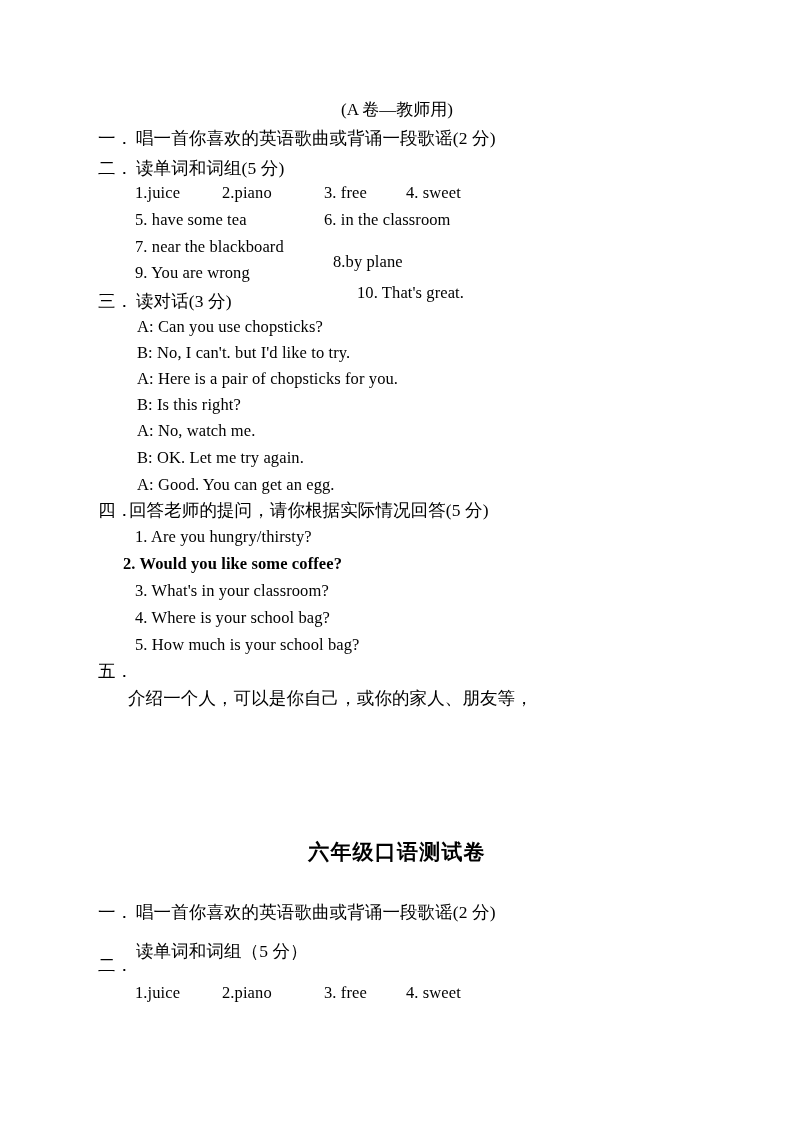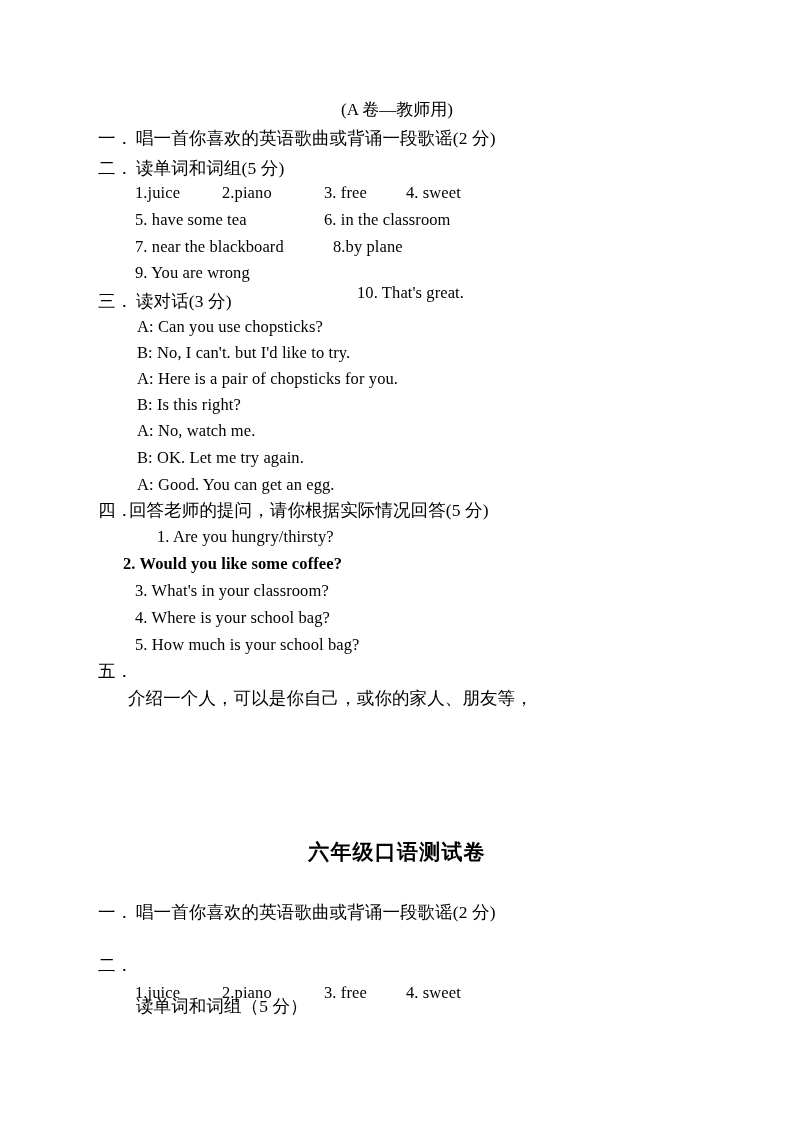--- a/index.html
+++ b/index.html
@@ -88,55 +88,55 @@
 
   <div class="line item" style="left:135px; top:185px;">1.juice</div>
   <div class="line item" style="left:222px; top:185px;">2.piano</div>
   <div class="line item" style="left:324px; top:185px;">3. free</div>
   <div class="line item" style="left:406px; top:185px;">4. sweet</div>
 
   <div class="line item" style="left:135px; top:212px;">5. have some tea</div>
   <div class="line item" style="left:324px; top:212px;">6. in the classroom</div>
 
   <div class="line item" style="left:135px; top:239px;">7. near the blackboard</div>
-  <div class="line item" style="left:333px; top:239px;">8.by plane</div>
+  <div class="line item" style="left:333px; top:254px;">8.by plane</div>
 
   <div class="line item" style="left:135px; top:265px;">9. You are wrong</div>
   <div class="line item" style="left:357px; top:265px;margin-top:20px;">10. That's great.</div>
 
   <div class="line section-head cn" style="left:98px; top:293px;">三．</div>
   <div class="line section-head cn" style="left:136px; top:293px;">读对话(3 分)</div>
 
   <div class="line dialog" style="left:137px; top:319px;text-align:right;">A: Can you use chopsticks?</div>
   <div class="line dialog" style="left:137px; top:345px;">B: No, I can't. but I'd like to try.</div>
   <div class="line dialog" style="left:137px; top:371px;">A: Here is a pair of chopsticks for you.</div>
   <div class="line dialog" style="left:137px; top:397px;">B: Is this right?</div>
   <div class="line dialog" style="left:137px; top:423px;">A: No, watch me.</div>
   <div class="line dialog" style="left:137px; top:450px;">B: OK. Let me try again.</div>
   <div class="line dialog" style="left:137px; top:477px;">A: Good. You can get an egg.</div>
 
   <div class="line section-head cn" style="left:98px; top:502px;">四．</div>
   <div class="line section-head cn" style="left:129px; top:502px;text-align:center;">回答老师的提问，请你根据实际情况回答(5 分)</div>
 
-  <div class="line item" style="left:135px; top:529px;margin-left:22px;">1. Are you hungry/thirsty?</div>
+  <div class="line item" style="left:135px; top:529px;">1. Are you hungry/thirsty?</div>
   <div class="line item" style="left:123px; top:556px;font-weight:bold;">2. Would you like some coffee?</div>
   <div class="line item" style="left:135px; top:583px;">3. What's in your classroom?</div>
   <div class="line item" style="left:135px; top:610px;">4. Where is your school bag?</div>
   <div class="line item" style="left:135px; top:637px;">5. How much is your school bag?</div>
 
   <div class="line section-head cn" style="left:98px; top:663px;">五．</div>
   <div class="line section-head cn" style="left:128px; top:690px;">介绍一个人，可以是你自己，或你的家人、朋友等，</div>
 
   <div class="centered doc-title cn" style="top:842px;">六年级口语测试卷</div>
 
 
   <div class="line section-head cn" style="left:98px; top:904px;">一．</div>
   <div class="line section-head cn" style="left:136px; top:904px;">唱一首你喜欢的英语歌曲或背诵一段歌谣(2 分)</div>
 
   <div class="line section-head cn" style="left:98px; top:957px;">二．</div>
-  <div class="line section-head cn" style="left:136px; top:998px;">读单词和词组（5 分）</div>
+  <div class="line section-head cn" style="left:136px; top:943px;">读单词和词组（5 分）</div>
 
   <div class="line item" style="left:135px; top:985px;">1.juice</div>
   <div class="line item" style="left:222px; top:985px;">2.piano</div>
   <div class="line item" style="left:324px; top:985px;">3. free</div>
   <div class="line item" style="left:406px; top:985px;">4. sweet</div>
 
 </div>
 
 </body></html>

